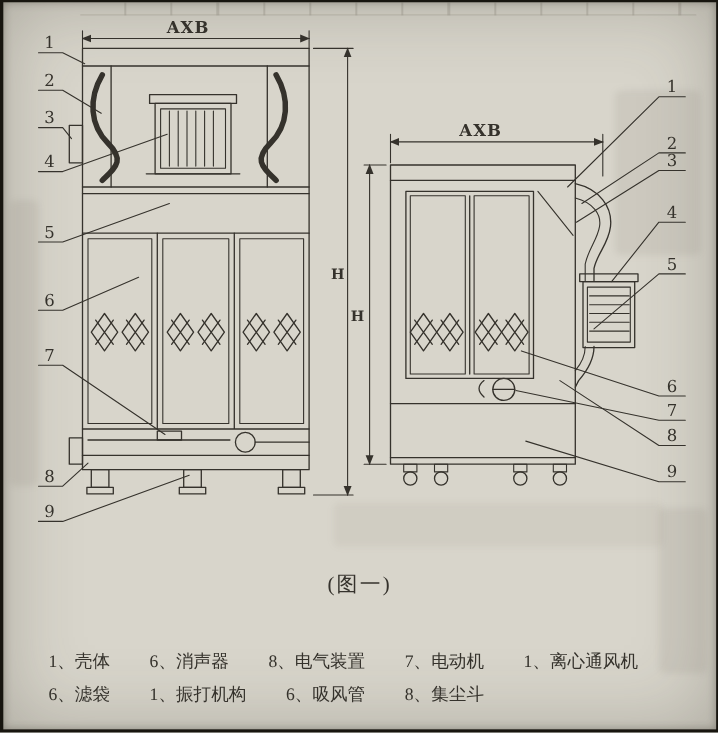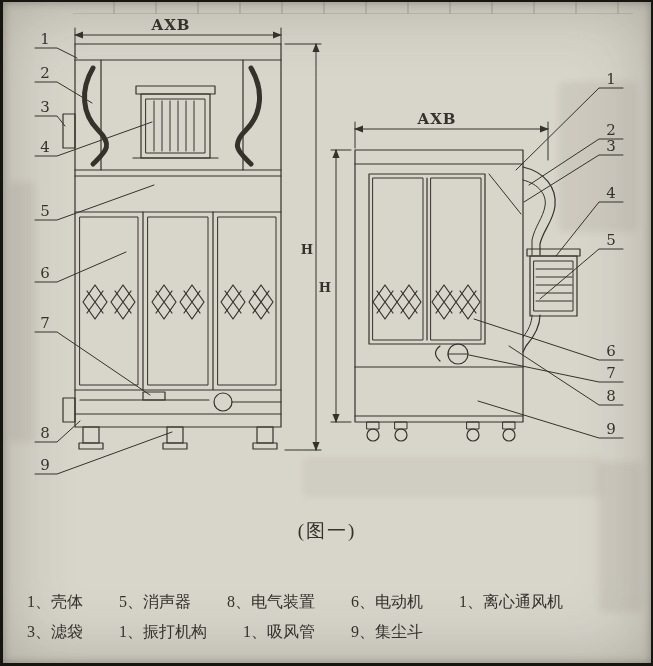--- a/index.html
+++ b/index.html
@@ -36,21 +36,21 @@
   #arr path{fill:var(--ink,#35322c);stroke:none;}
   text.callout-num{font:15px "DejaVu Serif",serif;fill:var(--ink,#35322c);text-anchor:middle;}
   text.dim-label{font:bold 15px "DejaVu Serif",serif;fill:var(--ink,#35322c);text-anchor:middle;letter-spacing:1px;}
   text.h-label{font:bold 13px "DejaVu Serif",serif;fill:var(--ink,#35322c);text-anchor:middle;}
 
   .caption{
     position:absolute;left:0;top:516px;width:100%;
     text-align:center;font-size:19px;letter-spacing:2px;
   }
   .legend{
-    position:absolute;left:24px;top:592px;right:20px;
+    position:absolute;left:41px;top:592px;right:20px;
     font-size:16px;line-height:1.0;text-align:right;
   }
   .legend-row{display:flex;gap:36px;margin-bottom:14px;white-space:nowrap;}
 </style>
 </head>
 <body>
 
 <div class="page">
 
   <div class="top-remnant"></div>
@@ -285,26 +285,26 @@
         </g>
       </g>
     </g>
   </svg>
 
   <div class="caption">(图一)</div>
 
   <div class="legend">
     <div class="legend-row">
       <span>1、壳体</span>
-      <span>5、消声器</span>
+      <span>6、消声器</span>
       <span>8、电气装置</span>
-      <span>6、电动机</span>
+      <span>7、电动机</span>
       <span>1、离心通风机</span>
     </div>
     <div class="legend-row">
-      <span>3、滤袋</span>
+      <span>6、滤袋</span>
       <span>1、振打机构</span>
-      <span>1、吸风管</span>
-      <span>9、集尘斗</span>
+      <span>6、吸风管</span>
+      <span>8、集尘斗</span>
     </div>
   </div>
 
 </div>
 
 </body></html>

